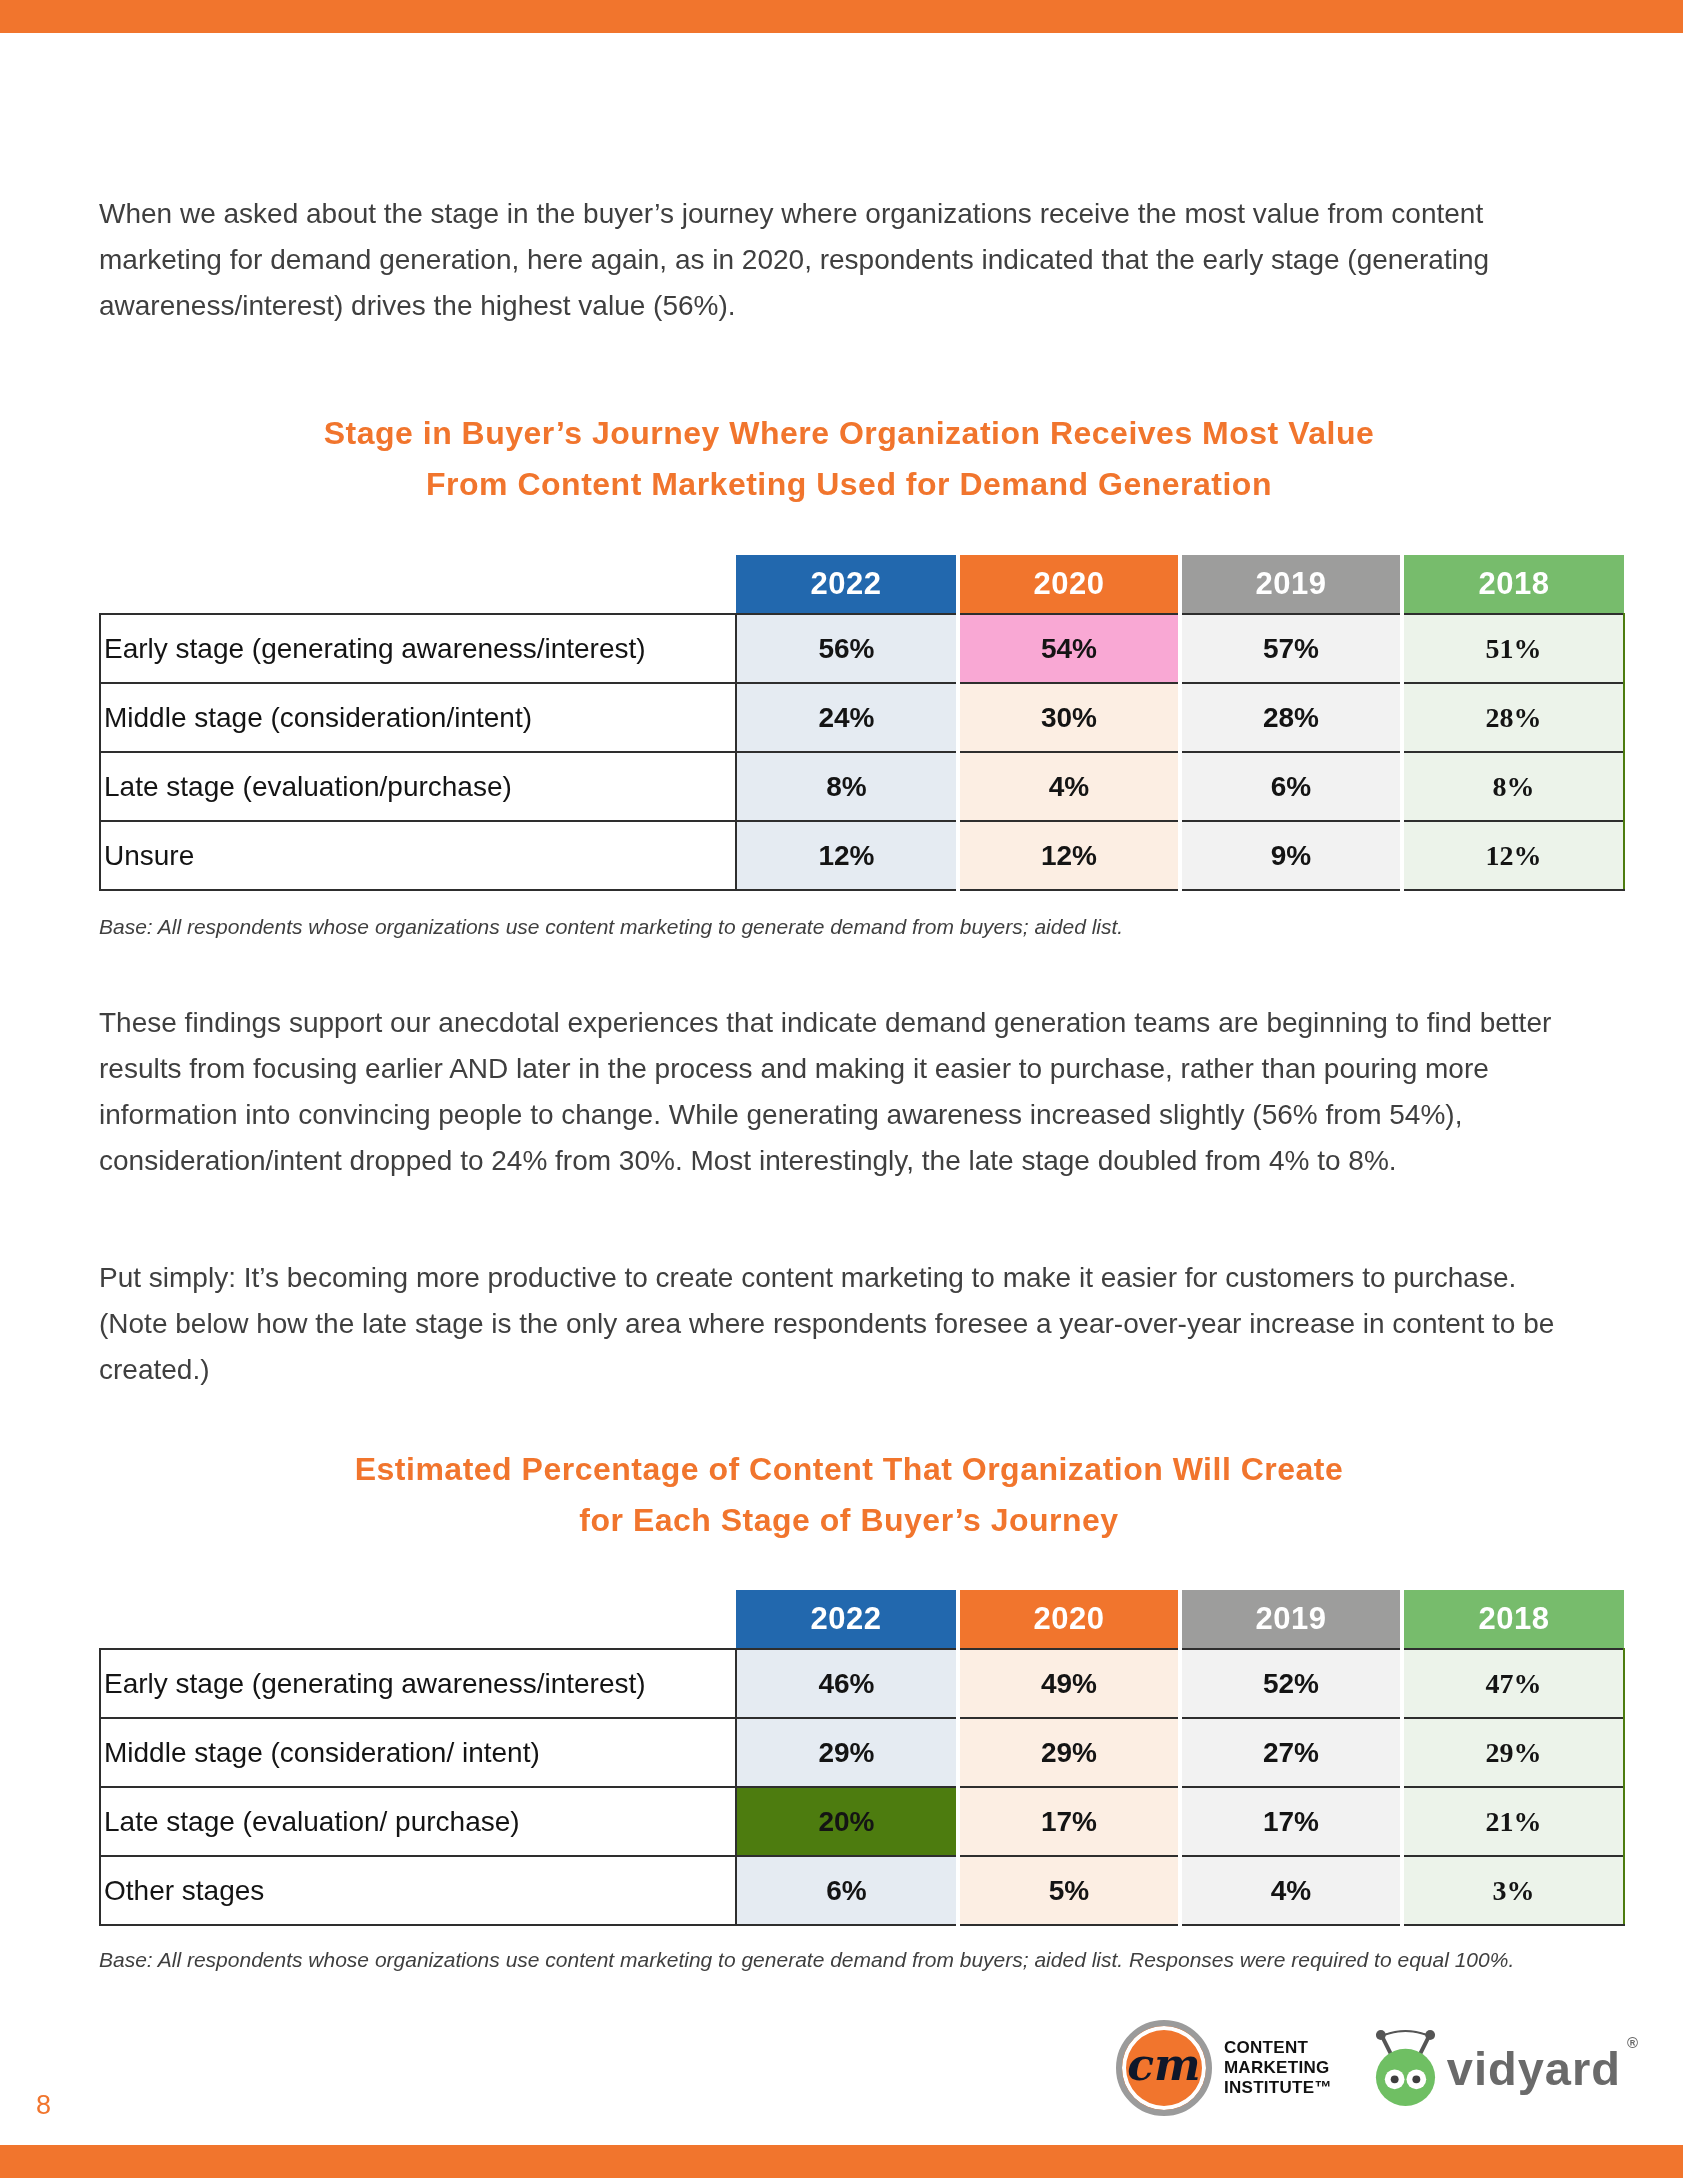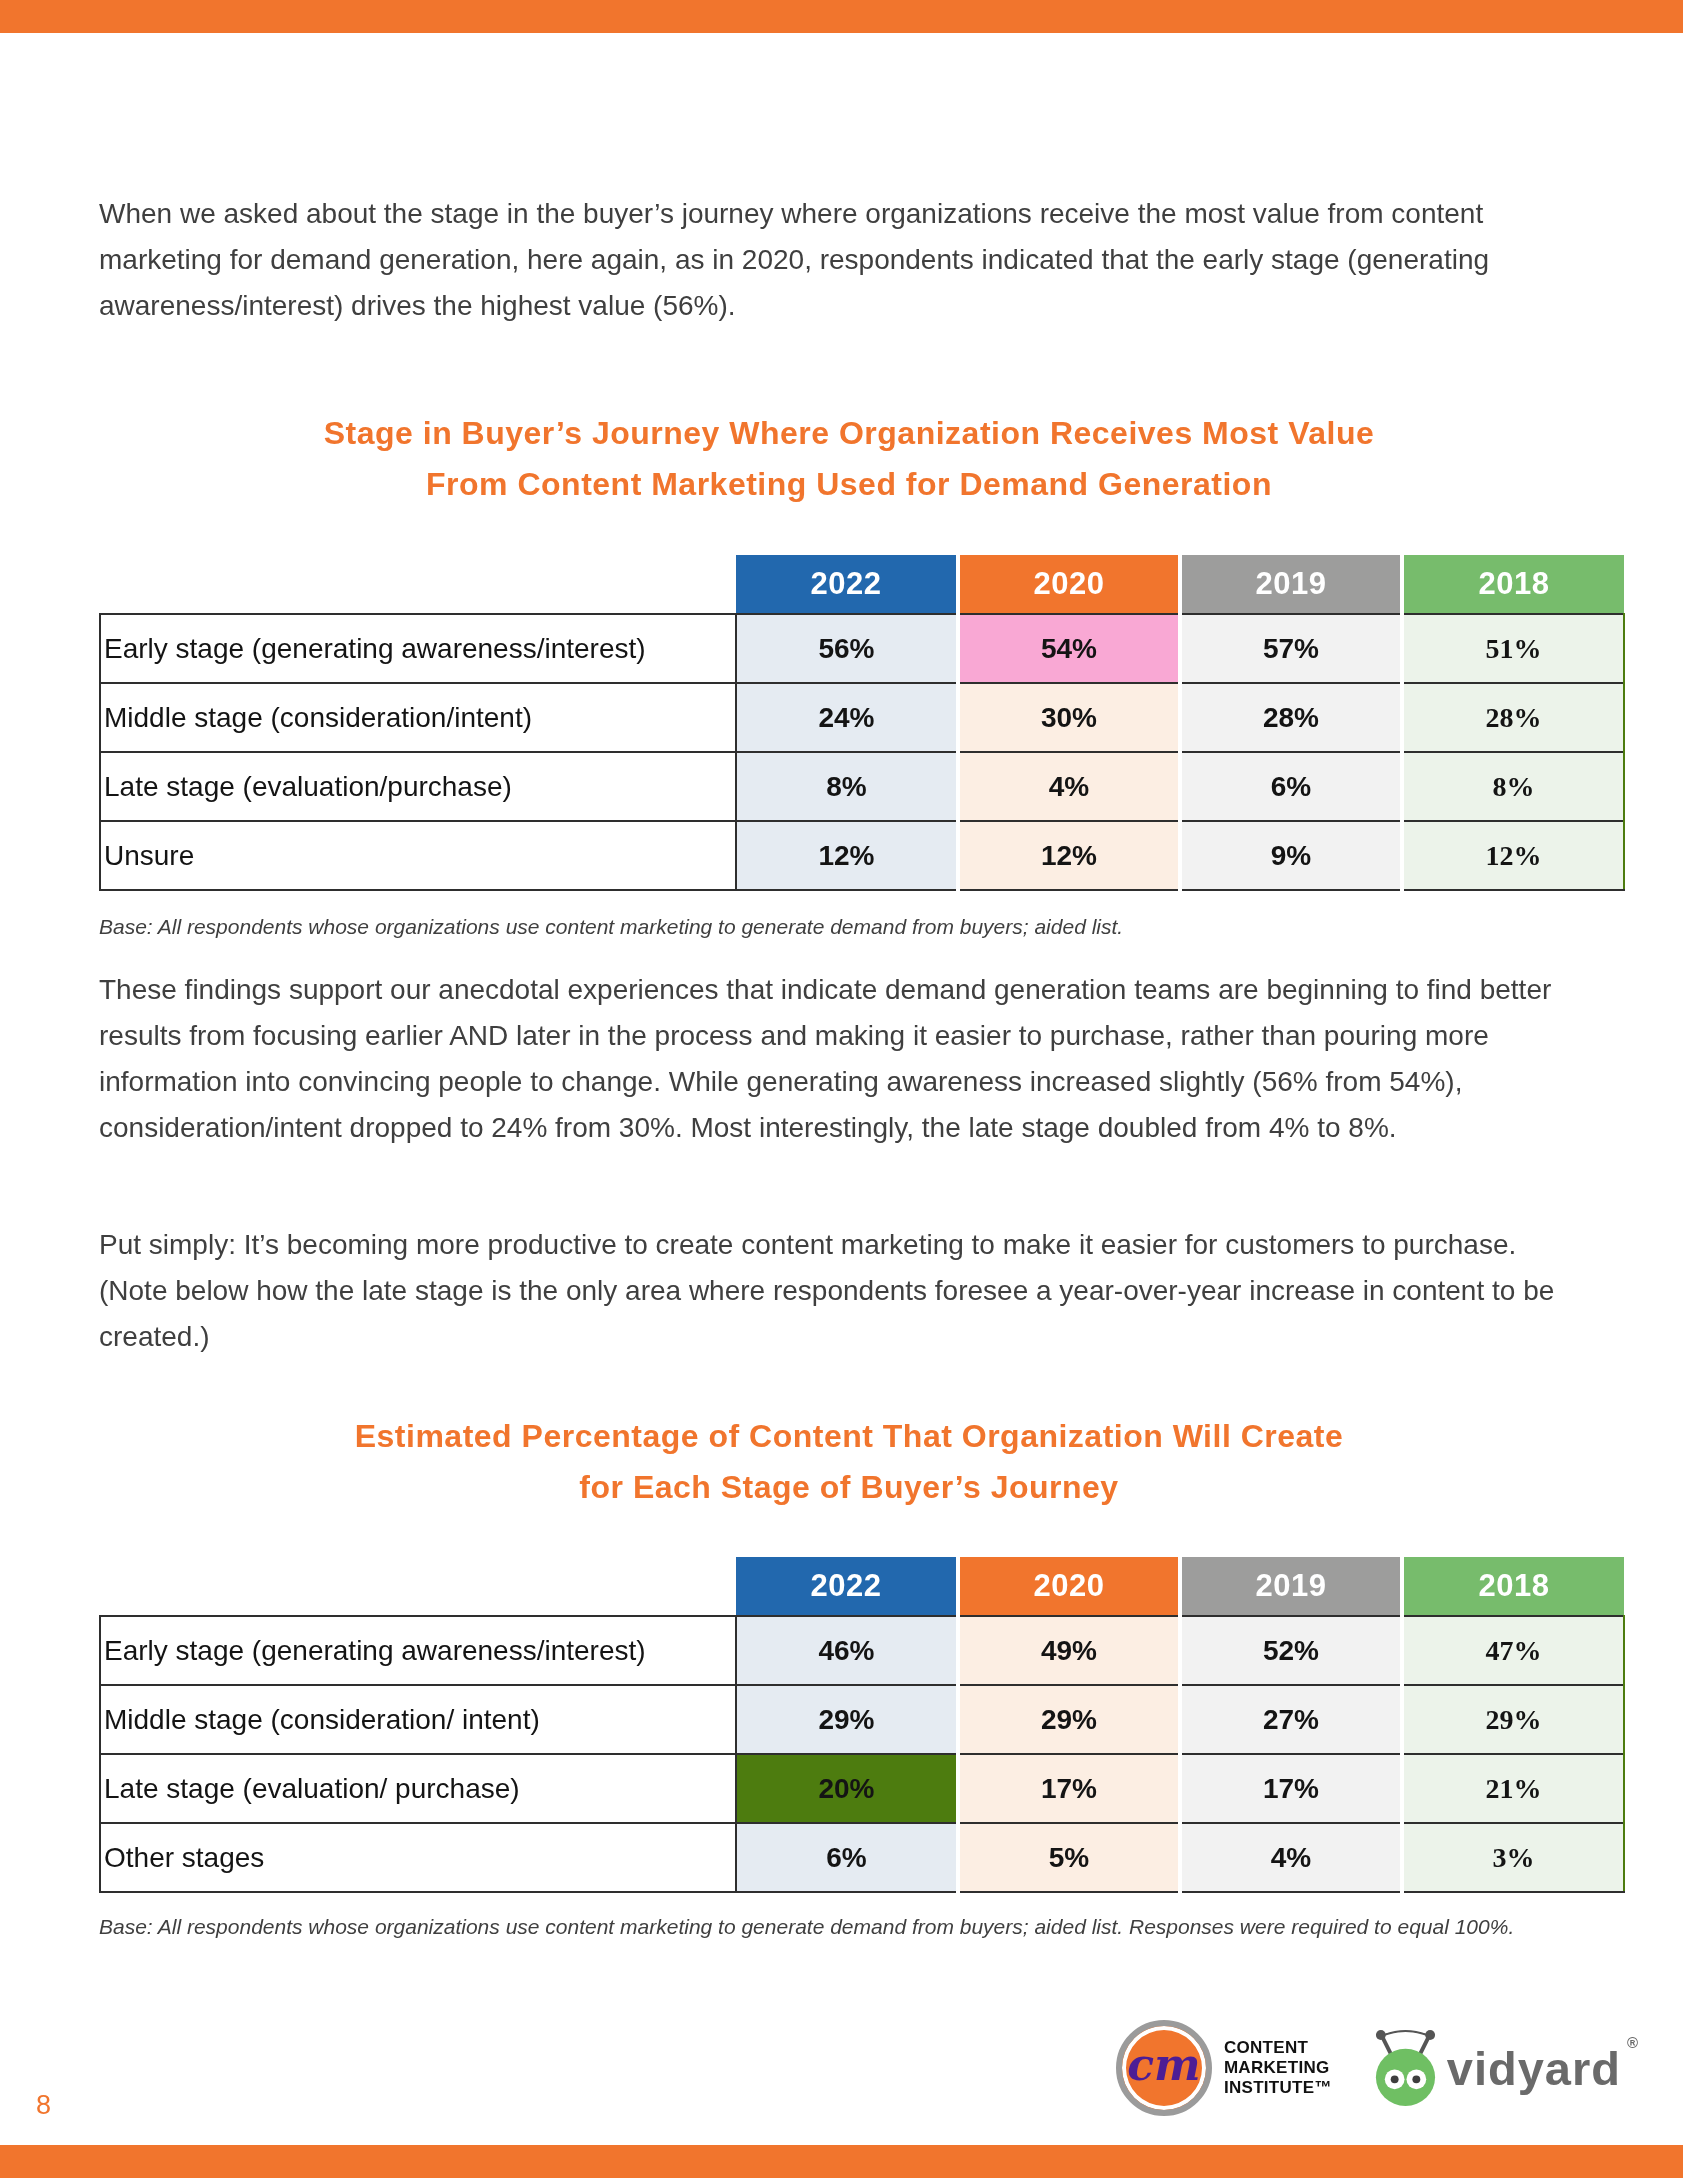--- a/index.html
+++ b/index.html
@@ -4,21 +4,21 @@
 <style>
   html,body{margin:0;padding:0;background:#ffffff;}
   .page{position:relative;width:1683px;height:2178px;background:#fff;overflow:hidden;
         font-family:"Liberation Sans",sans-serif;color:#3d3d3d;}
   .bar{position:absolute;left:0;width:1683px;height:33px;background:#F1752D;}
   .bar.top{top:0;}
   .bar.bottom{bottom:0;}
   .content{position:absolute;top:33px;left:99px;width:1500px;}
   .body-text{font-size:28px;line-height:46px;font-weight:300;color:#3f3f3f;margin:0;width:1465px;}
   .intro{margin-top:158px;}
-  .para2{margin-top:28px;}
+  .para2{margin-top:61px;}
   .para3{margin-top:71px;}
   .heading{color:#F1752D;font-weight:bold;font-size:32px;line-height:51px;text-align:center;
            margin:0;letter-spacing:0.5px;}
   .h1{margin-top:79px;}
   .h2{margin-top:51px;}
   table.data-table{border-collapse:collapse;table-layout:fixed;width:1525px;margin-top:45px;}
   table.t2{margin-top:44px;}
   col.c-label{width:636px;}
   col.c-year{width:222px;}
   th,td{vertical-align:middle;}
@@ -32,21 +32,21 @@
   td.val{text-align:center;font-weight:bold;border-left:4px solid #fff;}
   td.val:nth-child(2){border-left:none;}
   td.val:last-child{border-right:2px solid #4d7c0f;font-family:Liberation Serif, serif;}
   tbody tr:last-child td{border-bottom:2px solid #2e2e2e;}
   .base-note{font-size:21px;font-style:italic;color:#3f3f3f;margin:24px 0 0 0;}
   .base-note.b2{margin-top:22px;}
   .footer-logos{position:absolute;top:2020px;right:45px;display:flex;align-items:center;gap:38px;}
   .cmi{display:flex;align-items:center;gap:12px;}
   .cmi-circle{width:84px;height:84px;border-radius:50%;background:#F1752D;border:6px solid #9b9b9b;
               box-shadow:inset 0 0 0 4px #ffffff;display:flex;align-items:center;justify-content:center;}
-  .cmi-cm{color:#4c1d95;font-size:44px;font-weight:bold;font-style:italic;
+  .cmi-cm{color:#0f172a;font-size:44px;font-weight:bold;font-style:italic;
           font-family:"DejaVu Serif",serif;line-height:1;transform:translateY(-3px);}
   .cmi-text{font-size:17px;font-weight:bold;color:#111;line-height:20px;letter-spacing:0.3px;}
   .vidyard{display:flex;align-items:center;gap:6px;}
   .vidyard-text{font-size:47px;font-weight:bold;color:#6a6a6a;letter-spacing:1px;line-height:1;}
   .vidyard-reg{font-size:15px;font-weight:bold;color:#6a6a6a;align-self:flex-start;margin-top:6px;}
   .page-number{position:absolute;left:36px;bottom:57px;color:#F1752D;font-size:27px;font-weight:normal;}
 </style>
 </head>
 <body>
 

